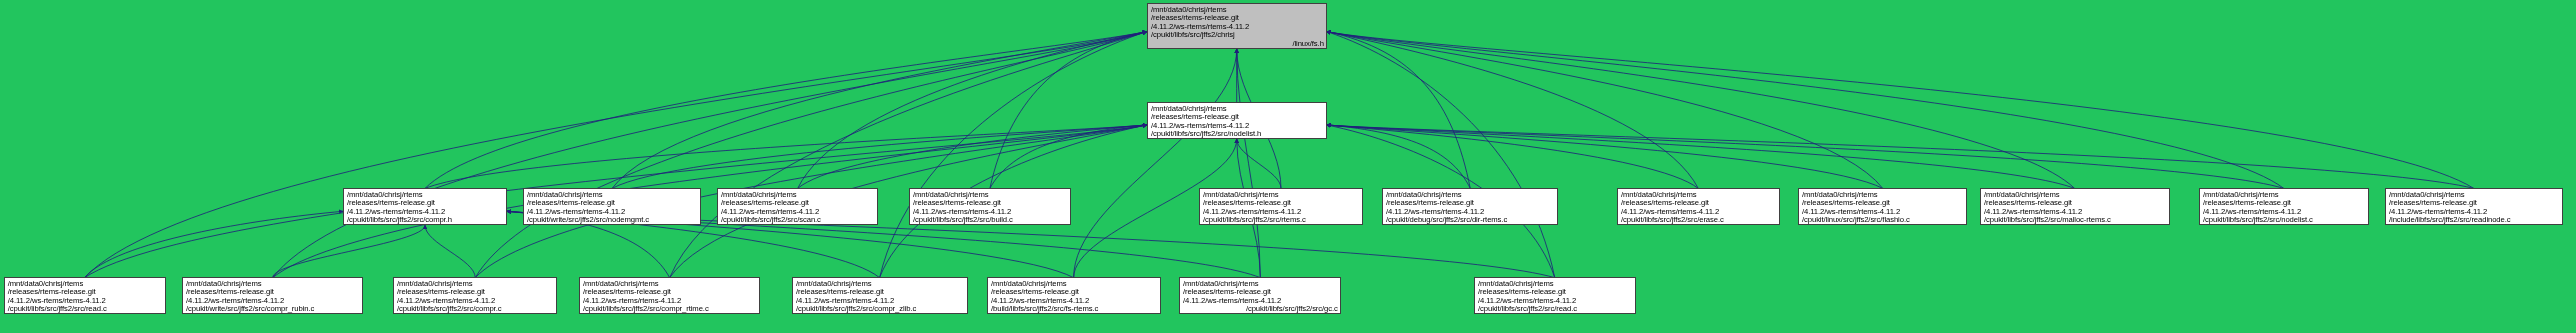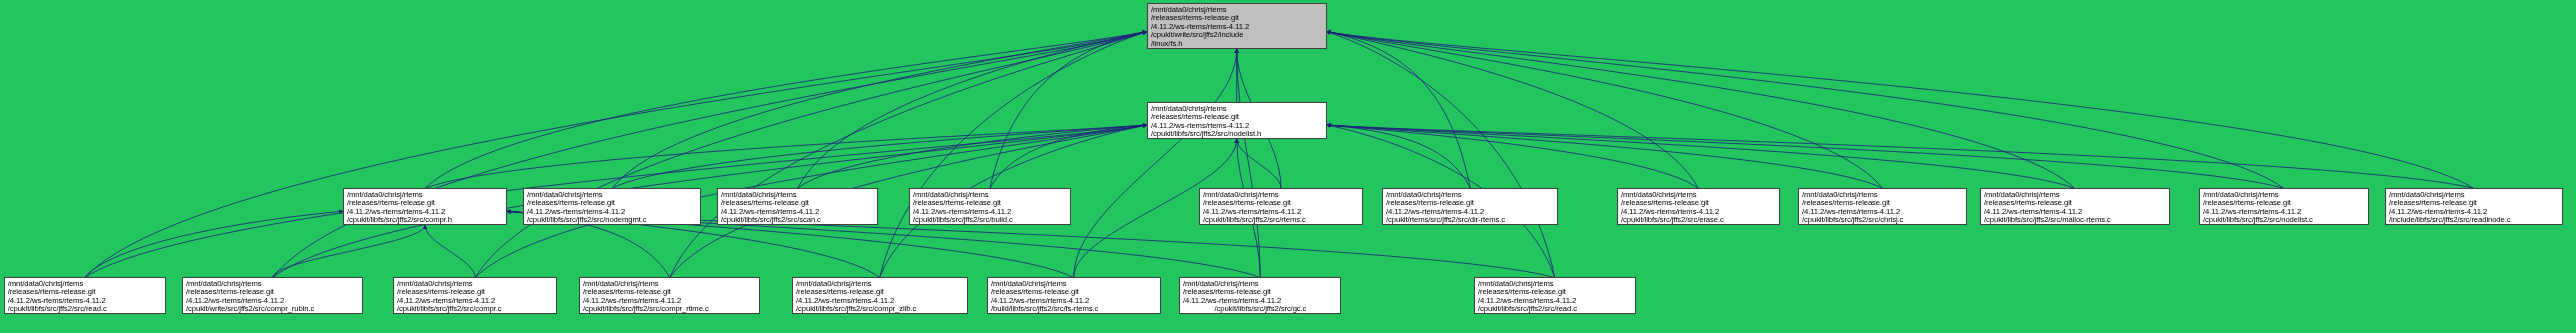--- a/index.html
+++ b/index.html
@@ -38,25 +38,25 @@
     letter-spacing: -0.1px;
     z-index: 5;
   }
   .node.root {
     background: #bfbfbf;
     border: 0.7px solid #404040;
     text-align: left;
   }
   .node.root .last {
     display: block;
-    text-align: left;
+    text-align: right;
   }
   .node.center-last .last {
     display: block;
-    text-align: center;
+    text-align: right;
   }
   .node .ln {
     display: block;
   }
 </style>
 </head>
 <body>
 
 <div id="graph">
   <svg id="edges" viewBox="0 0 3491 452" width="2576" height="334" xmlns="http://www.w3.org/2000/svg">
@@ -109,30 +109,30 @@
         <path d="M 369.5 376 C 369.5 351.15, 576 329.85, 576 305" marker-end="url(#arrow)"></path>
         <path d="M 644 376 C 644 351.15, 576 329.85, 576 305" marker-end="url(#arrow)"></path>
         <path d="M 907.5 376 C 881.04 326.5, 807 296.8, 687 286" marker-end="url(#arrow)"></path>
         <path d="M 1192 376 C 1131.4 326.5, 807 296.8, 687 286" marker-end="url(#arrow)"></path>
         <path d="M 1455 376 C 1362.84 326.5, 807 296.8, 687 286" marker-end="url(#arrow)"></path>
         <path d="M 1708 376 C 1585.48 326.5, 807 296.8, 687 286" marker-end="url(#arrow)"></path>
         <path d="M 2107 376 C 1936.6 326.5, 807 296.8, 687 286" marker-end="url(#arrow)"></path>
       </g>
   </svg>
   <div id="nodes">
-      <div class="node root" style="left: 1147px; top: 3px; width: 180px; height: 46px;"><span class="ln">/mnt/data0/chrisj/rtems</span><span class="ln">/releases/rtems-release.git</span><span class="ln">/4.11.2/ws-rtems/rtems-4.11.2</span><span class="ln">/cpukit/write/src/jffs2/include</span><span class="ln last">/linux/fs.h</span></div>
+      <div class="node root" style="left: 1147px; top: 3px; width: 180px; height: 46px;"><span class="ln">/mnt/data0/chrisj/rtems</span><span class="ln">/releases/rtems-release.git</span><span class="ln">/4.11.2/ws-rtems/rtems-4.11.2</span><span class="ln">/cpukit/libfs/src/jffs2/chrisj</span><span class="ln last">/linux/fs.h</span></div>
       <div class="node" style="left: 1147px; top: 102px; width: 180px; height: 37px;"><span class="ln">/mnt/data0/chrisj/rtems</span><span class="ln">/releases/rtems-release.git</span><span class="ln">/4.11.2/ws-rtems/rtems-4.11.2</span><span class="ln last">/cpukit/libfs/src/jffs2/src/nodelist.h</span></div>
       <div class="node" style="left: 343px; top: 188px; width: 164px; height: 37px;"><span class="ln">/mnt/data0/chrisj/rtems</span><span class="ln">/releases/rtems-release.git</span><span class="ln">/4.11.2/ws-rtems/rtems-4.11.2</span><span class="ln last">/cpukit/libfs/src/jffs2/src/compr.h</span></div>
-      <div class="node" style="left: 523px; top: 188px; width: 178px; height: 37px;"><span class="ln">/mnt/data0/chrisj/rtems</span><span class="ln">/releases/rtems-release.git</span><span class="ln">/4.11.2/ws-rtems/rtems-4.11.2</span><span class="ln last">/cpukit/libfs/src/jffs2/src/nodemgmt.c</span></div>
+      <div class="node" style="left: 523px; top: 188px; width: 178px; height: 37px;"><span class="ln">/mnt/data0/chrisj/rtems</span><span class="ln">/releases/rtems-release.git</span><span class="ln">/4.11.2/ws-rtems/rtems-4.11.2</span><span class="ln last">/cpukit/write/src/jffs2/src/nodemgmt.c</span></div>
       <div class="node" style="left: 717px; top: 188px; width: 161px; height: 37px;"><span class="ln">/mnt/data0/chrisj/rtems</span><span class="ln">/releases/rtems-release.git</span><span class="ln">/4.11.2/ws-rtems/rtems-4.11.2</span><span class="ln last">/cpukit/libfs/src/jffs2/src/scan.c</span></div>
       <div class="node" style="left: 909px; top: 188px; width: 162px; height: 37px;"><span class="ln">/mnt/data0/chrisj/rtems</span><span class="ln">/releases/rtems-release.git</span><span class="ln">/4.11.2/ws-rtems/rtems-4.11.2</span><span class="ln last">/cpukit/libfs/src/jffs2/src/build.c</span></div>
       <div class="node" style="left: 1199px; top: 188px; width: 164px; height: 37px;"><span class="ln">/mnt/data0/chrisj/rtems</span><span class="ln">/releases/rtems-release.git</span><span class="ln">/4.11.2/ws-rtems/rtems-4.11.2</span><span class="ln last">/cpukit/libfs/src/jffs2/src/rtems.c</span></div>
-      <div class="node" style="left: 1382px; top: 188px; width: 176px; height: 37px;"><span class="ln">/mnt/data0/chrisj/rtems</span><span class="ln">/releases/rtems-release.git</span><span class="ln">/4.11.2/ws-rtems/rtems-4.11.2</span><span class="ln last">/cpukit/rtems/src/jffs2/src/dir-rtems.c</span></div>
+      <div class="node" style="left: 1382px; top: 188px; width: 176px; height: 37px;"><span class="ln">/mnt/data0/chrisj/rtems</span><span class="ln">/releases/rtems-release.git</span><span class="ln">/4.11.2/ws-rtems/rtems-4.11.2</span><span class="ln last">/cpukit/debug/src/jffs2/src/dir-rtems.c</span></div>
       <div class="node" style="left: 1617px; top: 188px; width: 163px; height: 37px;"><span class="ln">/mnt/data0/chrisj/rtems</span><span class="ln">/releases/rtems-release.git</span><span class="ln">/4.11.2/ws-rtems/rtems-4.11.2</span><span class="ln last">/cpukit/libfs/src/jffs2/src/erase.c</span></div>
-      <div class="node" style="left: 1798px; top: 188px; width: 169px; height: 37px;"><span class="ln">/mnt/data0/chrisj/rtems</span><span class="ln">/releases/rtems-release.git</span><span class="ln">/4.11.2/ws-rtems/rtems-4.11.2</span><span class="ln last">/cpukit/libfs/src/jffs2/src/chrisj.c</span></div>
+      <div class="node" style="left: 1798px; top: 188px; width: 169px; height: 37px;"><span class="ln">/mnt/data0/chrisj/rtems</span><span class="ln">/releases/rtems-release.git</span><span class="ln">/4.11.2/ws-rtems/rtems-4.11.2</span><span class="ln last">/cpukit/linux/src/jffs2/src/flashio.c</span></div>
       <div class="node" style="left: 1980px; top: 188px; width: 190px; height: 37px;"><span class="ln">/mnt/data0/chrisj/rtems</span><span class="ln">/releases/rtems-release.git</span><span class="ln">/4.11.2/ws-rtems/rtems-4.11.2</span><span class="ln last">/cpukit/libfs/src/jffs2/src/malloc-rtems.c</span></div>
       <div class="node" style="left: 2199px; top: 188px; width: 170px; height: 37px;"><span class="ln">/mnt/data0/chrisj/rtems</span><span class="ln">/releases/rtems-release.git</span><span class="ln">/4.11.2/ws-rtems/rtems-4.11.2</span><span class="ln last">/cpukit/libfs/src/jffs2/src/nodelist.c</span></div>
       <div class="node" style="left: 2385px; top: 188px; width: 178px; height: 37px;"><span class="ln">/mnt/data0/chrisj/rtems</span><span class="ln">/releases/rtems-release.git</span><span class="ln">/4.11.2/ws-rtems/rtems-4.11.2</span><span class="ln last">/include/libfs/src/jffs2/src/readinode.c</span></div>
       <div class="node" style="left: 3.7px; top: 277px; width: 162px; height: 37px;"><span class="ln">/mnt/data0/chrisj/rtems</span><span class="ln">/releases/rtems-release.git</span><span class="ln">/4.11.2/ws-rtems/rtems-4.11.2</span><span class="ln last">/cpukit/libfs/src/jffs2/src/read.c</span></div>
       <div class="node" style="left: 182px; top: 277px; width: 181px; height: 37px;"><span class="ln">/mnt/data0/chrisj/rtems</span><span class="ln">/releases/rtems-release.git</span><span class="ln">/4.11.2/ws-rtems/rtems-4.11.2</span><span class="ln last">/cpukit/write/src/jffs2/src/compr_rubin.c</span></div>
       <div class="node" style="left: 393px; top: 277px; width: 164px; height: 37px;"><span class="ln">/mnt/data0/chrisj/rtems</span><span class="ln">/releases/rtems-release.git</span><span class="ln">/4.11.2/ws-rtems/rtems-4.11.2</span><span class="ln last">/cpukit/libfs/src/jffs2/src/compr.c</span></div>
       <div class="node" style="left: 579px; top: 277px; width: 181px; height: 37px;"><span class="ln">/mnt/data0/chrisj/rtems</span><span class="ln">/releases/rtems-release.git</span><span class="ln">/4.11.2/ws-rtems/rtems-4.11.2</span><span class="ln last">/cpukit/libfs/src/jffs2/src/compr_rtime.c</span></div>
       <div class="node" style="left: 792px; top: 277px; width: 176px; height: 37px;"><span class="ln">/mnt/data0/chrisj/rtems</span><span class="ln">/releases/rtems-release.git</span><span class="ln">/4.11.2/ws-rtems/rtems-4.11.2</span><span class="ln last">/cpukit/libfs/src/jffs2/src/compr_zlib.c</span></div>
       <div class="node" style="left: 987px; top: 277px; width: 174px; height: 37px;"><span class="ln">/mnt/data0/chrisj/rtems</span><span class="ln">/releases/rtems-release.git</span><span class="ln">/4.11.2/ws-rtems/rtems-4.11.2</span><span class="ln last">/build/libfs/src/jffs2/src/fs-rtems.c</span></div>
       <div class="node center-last" style="left: 1179px; top: 277px; width: 162px; height: 37px;"><span class="ln">/mnt/data0/chrisj/rtems</span><span class="ln">/releases/rtems-release.git</span><span class="ln">/4.11.2/ws-rtems/rtems-4.11.2</span><span class="ln last">/cpukit/libfs/src/jffs2/src/gc.c</span></div>

